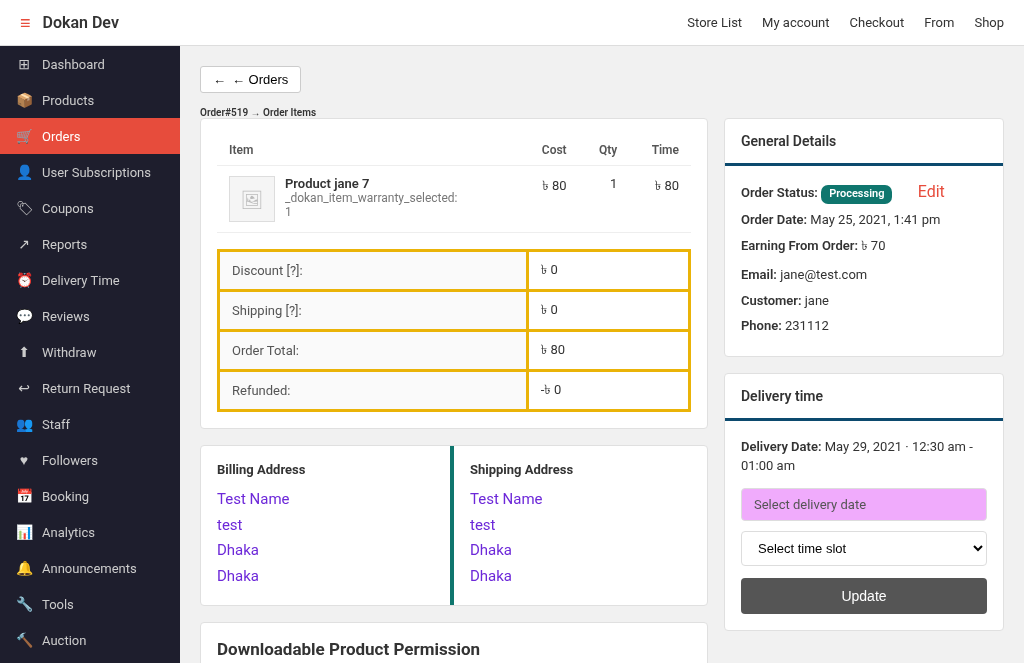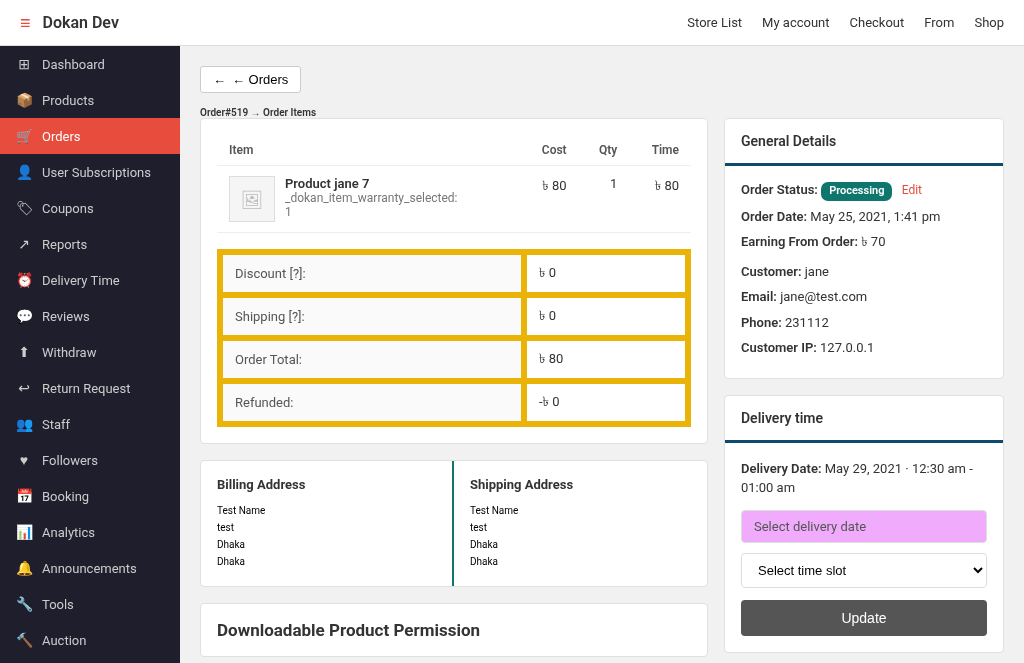--- a/index.html
+++ b/index.html
@@ -60,46 +60,46 @@
     .order-table th { text-align: left; padding: 8px 12px; font-size: 12px; font-weight: 600; color: #555; border-bottom: 1px solid #eee; }
     .order-table th:not(:first-child) { text-align: right; }
     .order-table td { padding: 10px 12px; border-bottom: 1px solid #eee; vertical-align: top; }
     .order-table td:not(:first-child) { text-align: right; }
 
     .product-cell { display: flex; align-items: flex-start; gap: 10px; }
     .product-thumb { width: 46px; height: 46px; background: #f5f5f5; border: 1px solid #ddd; display: flex; align-items: center; justify-content: center; color: #999; flex-shrink: 0; }
 
     
     .summary-table { width: 100%; border-collapse: collapse; margin-top: 0; }
-    .summary-table td { padding: 8px 12px; border: 6px solid #eab308; font-size: 13px; }
+    .summary-table td { padding: 8px 12px; border: 3px solid #eab308; font-size: 13px; }
     .summary-table td:first-child { background: #fafafa; color: #555; }
     .summary-table td:last-child { color: #333; }
     .refunded-label { color: #e74c3c; }
     .refunded-value { color: #e74c3c; }
 
     
     .address-grid { display: grid; grid-template-columns: 1fr 1fr; gap: 0; border: 1px solid #e0e0e0; border-radius: 4px; background: #fff; margin-top: 16px; }
     .address-box { padding: 16px; }
-    .address-box:first-child { border-right: 2px solid #0f766e; }
+    .address-box:first-child { border-right: 4px solid #0f766e; }
     .address-box h4 { font-size: 13px; font-weight: 700; margin-bottom: 10px; color: #333; }
-    .address-box p { font-size: 10px; color: #000000; line-height: 1.7; }
+    .address-box p { font-size: 15px; color: #6d28d9; line-height: 1.7; }
 
     
     .downloadable-section { background: #fff; border: 1px solid #e0e0e0; border-radius: 4px; margin-top: 16px; padding: 16px; }
     .downloadable-section h4 { font-size: 17px; font-weight: 700; color: #333; }
 
     
     .right-panel { display: flex; flex-direction: column; gap: 16px; }
 
     
     .general-details .card-body { padding: 14px 16px; }
     .detail-row { margin-bottom: 6px; font-size: 13px; line-height: 1.5; }
     .detail-row .label-bold { font-weight: 600; }
     .status-badge { display: inline-block; background: #0f766e; color: #fff; padding: 1px 8px; border-radius: 7px; font-size: 11px; font-weight: 600; }
-    .edit-link { color: #e74c3c; text-decoration: none; margin-left: 6px; font-size: 12px; cursor: pointer; }
+    .edit-link { color: #e74c3c; text-decoration: none; margin-left: 22px; font-size: 16px; cursor: pointer; }
     .delivery-date-field {
       border: 1px solid #ddd; border-radius: 4px; padding: 8px 12px;
       font-size: 13px; color: #555; background: #f0abfc; cursor: pointer; margin-bottom: 10px;
     }
     .time-slot-select {
       width: 100%; border: 1px solid #ddd; border-radius: 4px; padding: 8px 12px;
       font-size: 13px; background: #fff; cursor: pointer; margin-bottom: 12px;
       appearance: auto;
     }
     .update-btn {
@@ -314,34 +314,30 @@
             <div class="detail-row">
               <span class="label-bold">Order Date:</span>
               <span>May 25, 2021, 1:41 pm</span>
             </div>
             <div class="detail-row">
               <span class="label-bold">Earning From Order:</span>
               <span>৳ 70</span>
             </div>
             <div style="margin-top:10px;">
               <div class="detail-row">
+                <span class="label-bold">Email:</span>
+                <span>jane@test.com</span>
+              </div>
+              <div class="detail-row">
                 <span class="label-bold">Customer:</span>
                 <span>jane</span>
               </div>
               <div class="detail-row">
-                <span class="label-bold">Email:</span>
-                <span>jane@test.com</span>
-              </div>
-              <div class="detail-row">
                 <span class="label-bold">Phone:</span>
                 <span>231112</span>
-              </div>
-              <div class="detail-row">
-                <span class="label-bold">Customer IP:</span>
-                <span>127.0.0.1</span>
               </div>
             </div>
           </div>
         </div>
 
         <div class="card">
           <div class="card-header">Delivery time</div>
           <div class="card-body">
             <div class="detail-row">
               <span class="label-bold">Delivery Date:</span>

